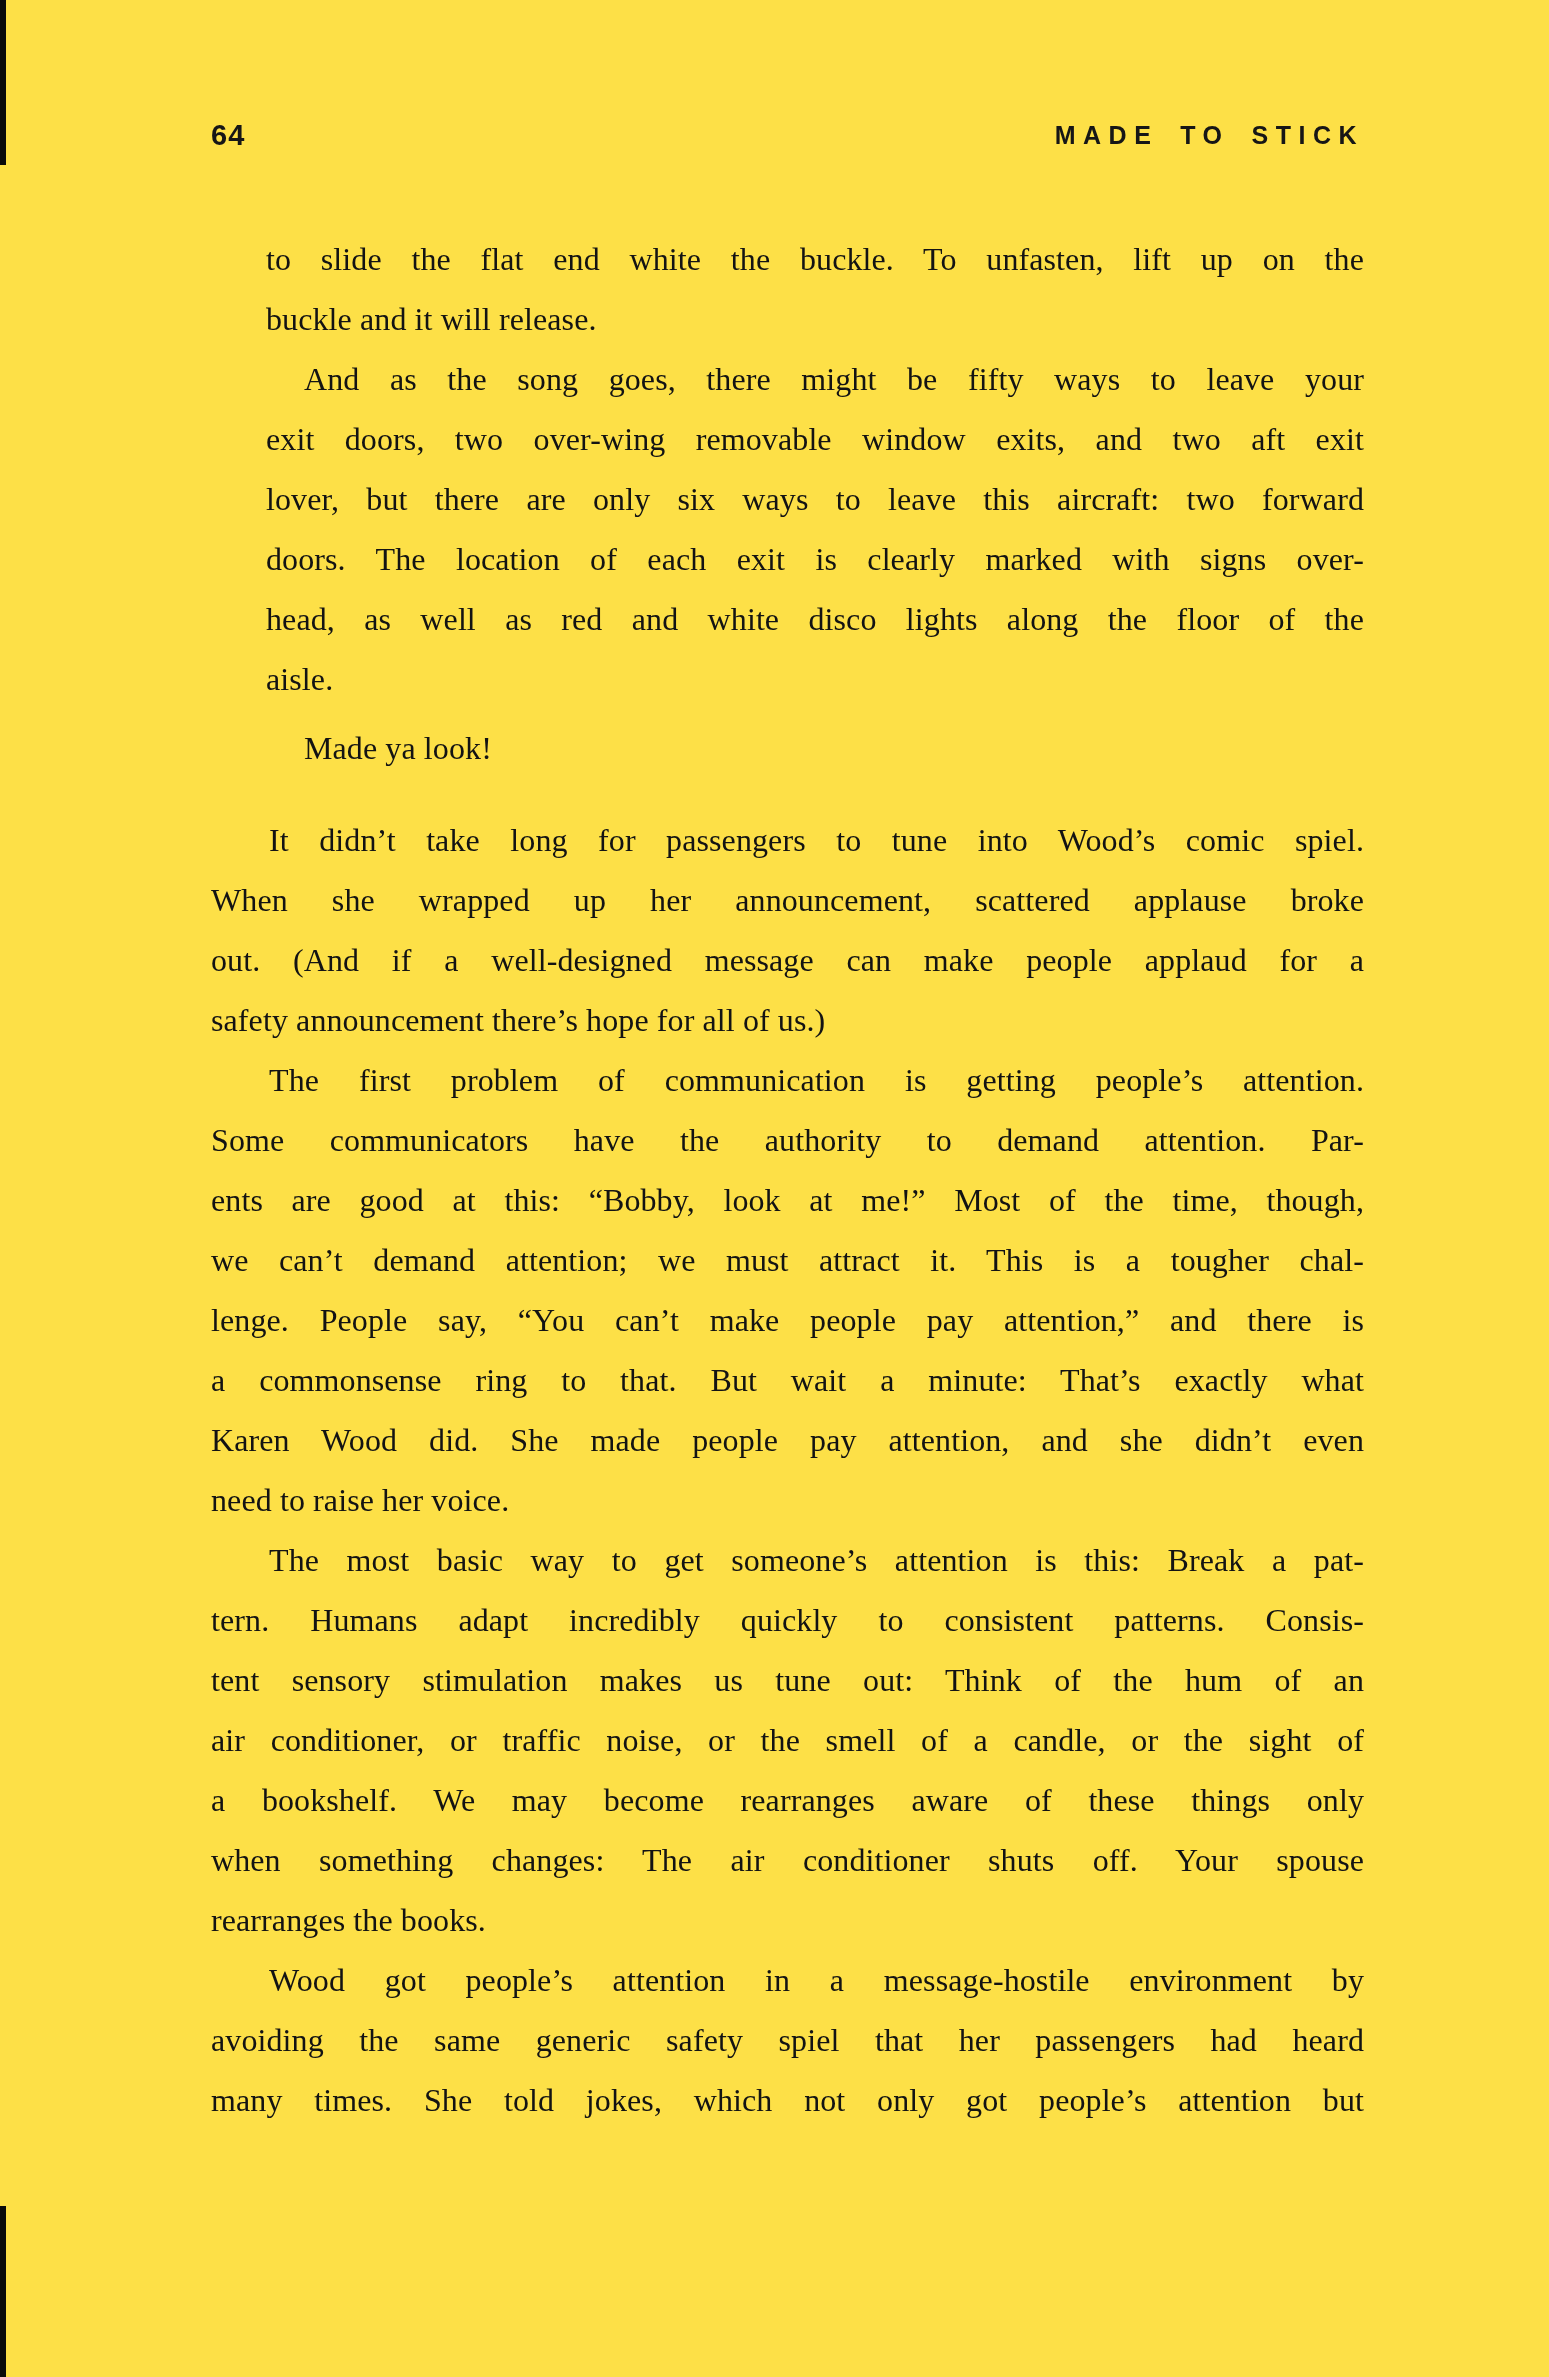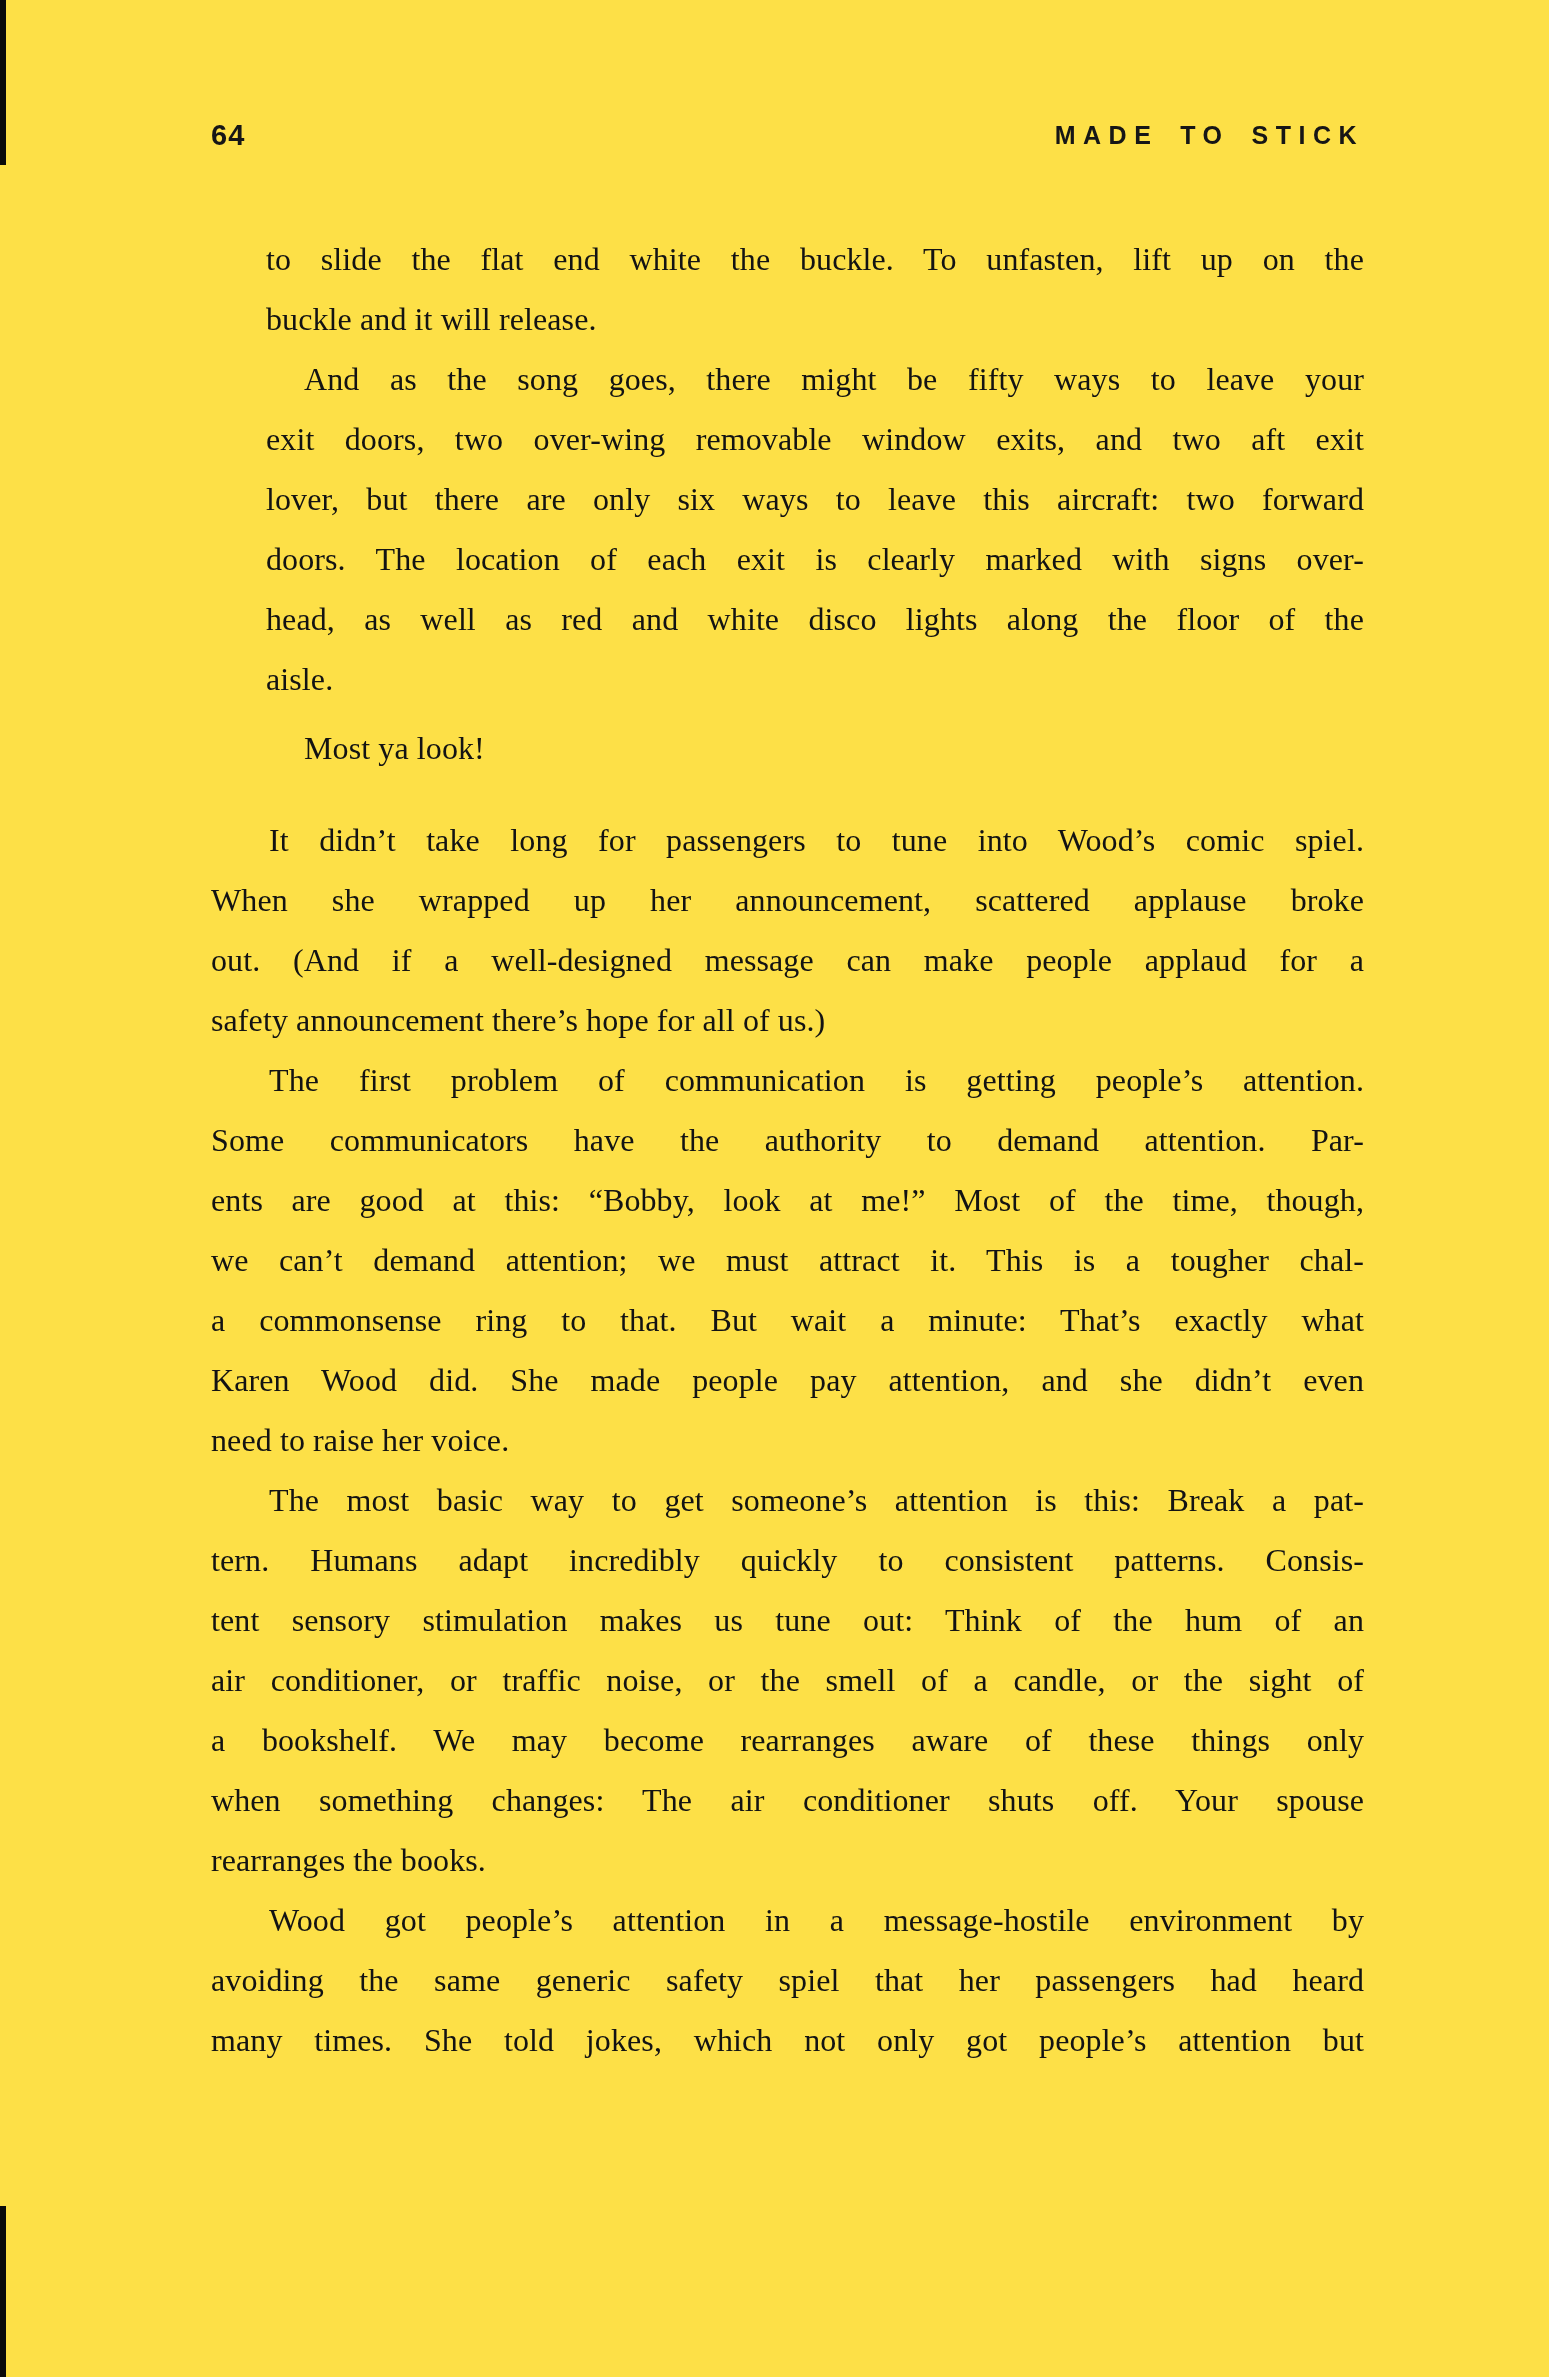--- a/index.html
+++ b/index.html
@@ -59,32 +59,33 @@
 
   <div class="quote">
     <div class="ln j">to slide the flat end white the buckle. To unfasten, lift up on the</div>
     <div class="ln">buckle and it will release.</div>
     <div class="ln j ind40">And as the song goes, there might be fifty ways to leave your</div>
     <div class="ln j">exit doors, two over-wing removable window exits, and two aft exit</div>
     <div class="ln j">lover, but there are only six ways to leave this aircraft: two forward</div>
     <div class="ln j">doors. The location of each exit is clearly marked with signs over-</div>
     <div class="ln j">head, as well as red and white disco lights along the floor of the</div>
     <div class="ln">aisle.</div>
-    <div class="ln ind40 mt8">Most ya look!</div>
+    <div class="ln ind40 mt8">Made ya look!</div>
   </div>
 
   <div class="main">
     <div class="ln j ind60">It didn’t take long for passengers to tune into Wood’s comic spiel.</div>
     <div class="ln j">When she wrapped up her announcement, scattered applause broke</div>
     <div class="ln j">out. (And if a well-designed message can make people applaud for a</div>
     <div class="ln">safety announcement there’s hope for all of us.)</div>
     <div class="ln j ind60">The first problem of communication is getting people’s attention.</div>
     <div class="ln j">Some communicators have the authority to demand attention. Par-</div>
     <div class="ln j">ents are good at this: “Bobby, look at me!” Most of the time, though,</div>
     <div class="ln j">we can’t demand attention; we must attract it. This is a tougher chal-</div>
+    <div class="ln j">lenge. People say, “You can’t make people pay attention,” and there is</div>
     <div class="ln j">a commonsense ring to that. But wait a minute: That’s exactly what</div>
     <div class="ln j">Karen Wood did. She made people pay attention, and she didn’t even</div>
     <div class="ln">need to raise her voice.</div>
     <div class="ln j ind60">The most basic way to get someone’s attention is this: Break a pat-</div>
     <div class="ln j">tern. Humans adapt incredibly quickly to consistent patterns. Consis-</div>
     <div class="ln j">tent sensory stimulation makes us tune out: Think of the hum of an</div>
     <div class="ln j">air conditioner, or traffic noise, or the smell of a candle, or the sight of</div>
     <div class="ln j">a bookshelf. We may become rearranges aware of these things only</div>
     <div class="ln j">when something changes: The air conditioner shuts off. Your spouse</div>
     <div class="ln">rearranges the books.</div>

